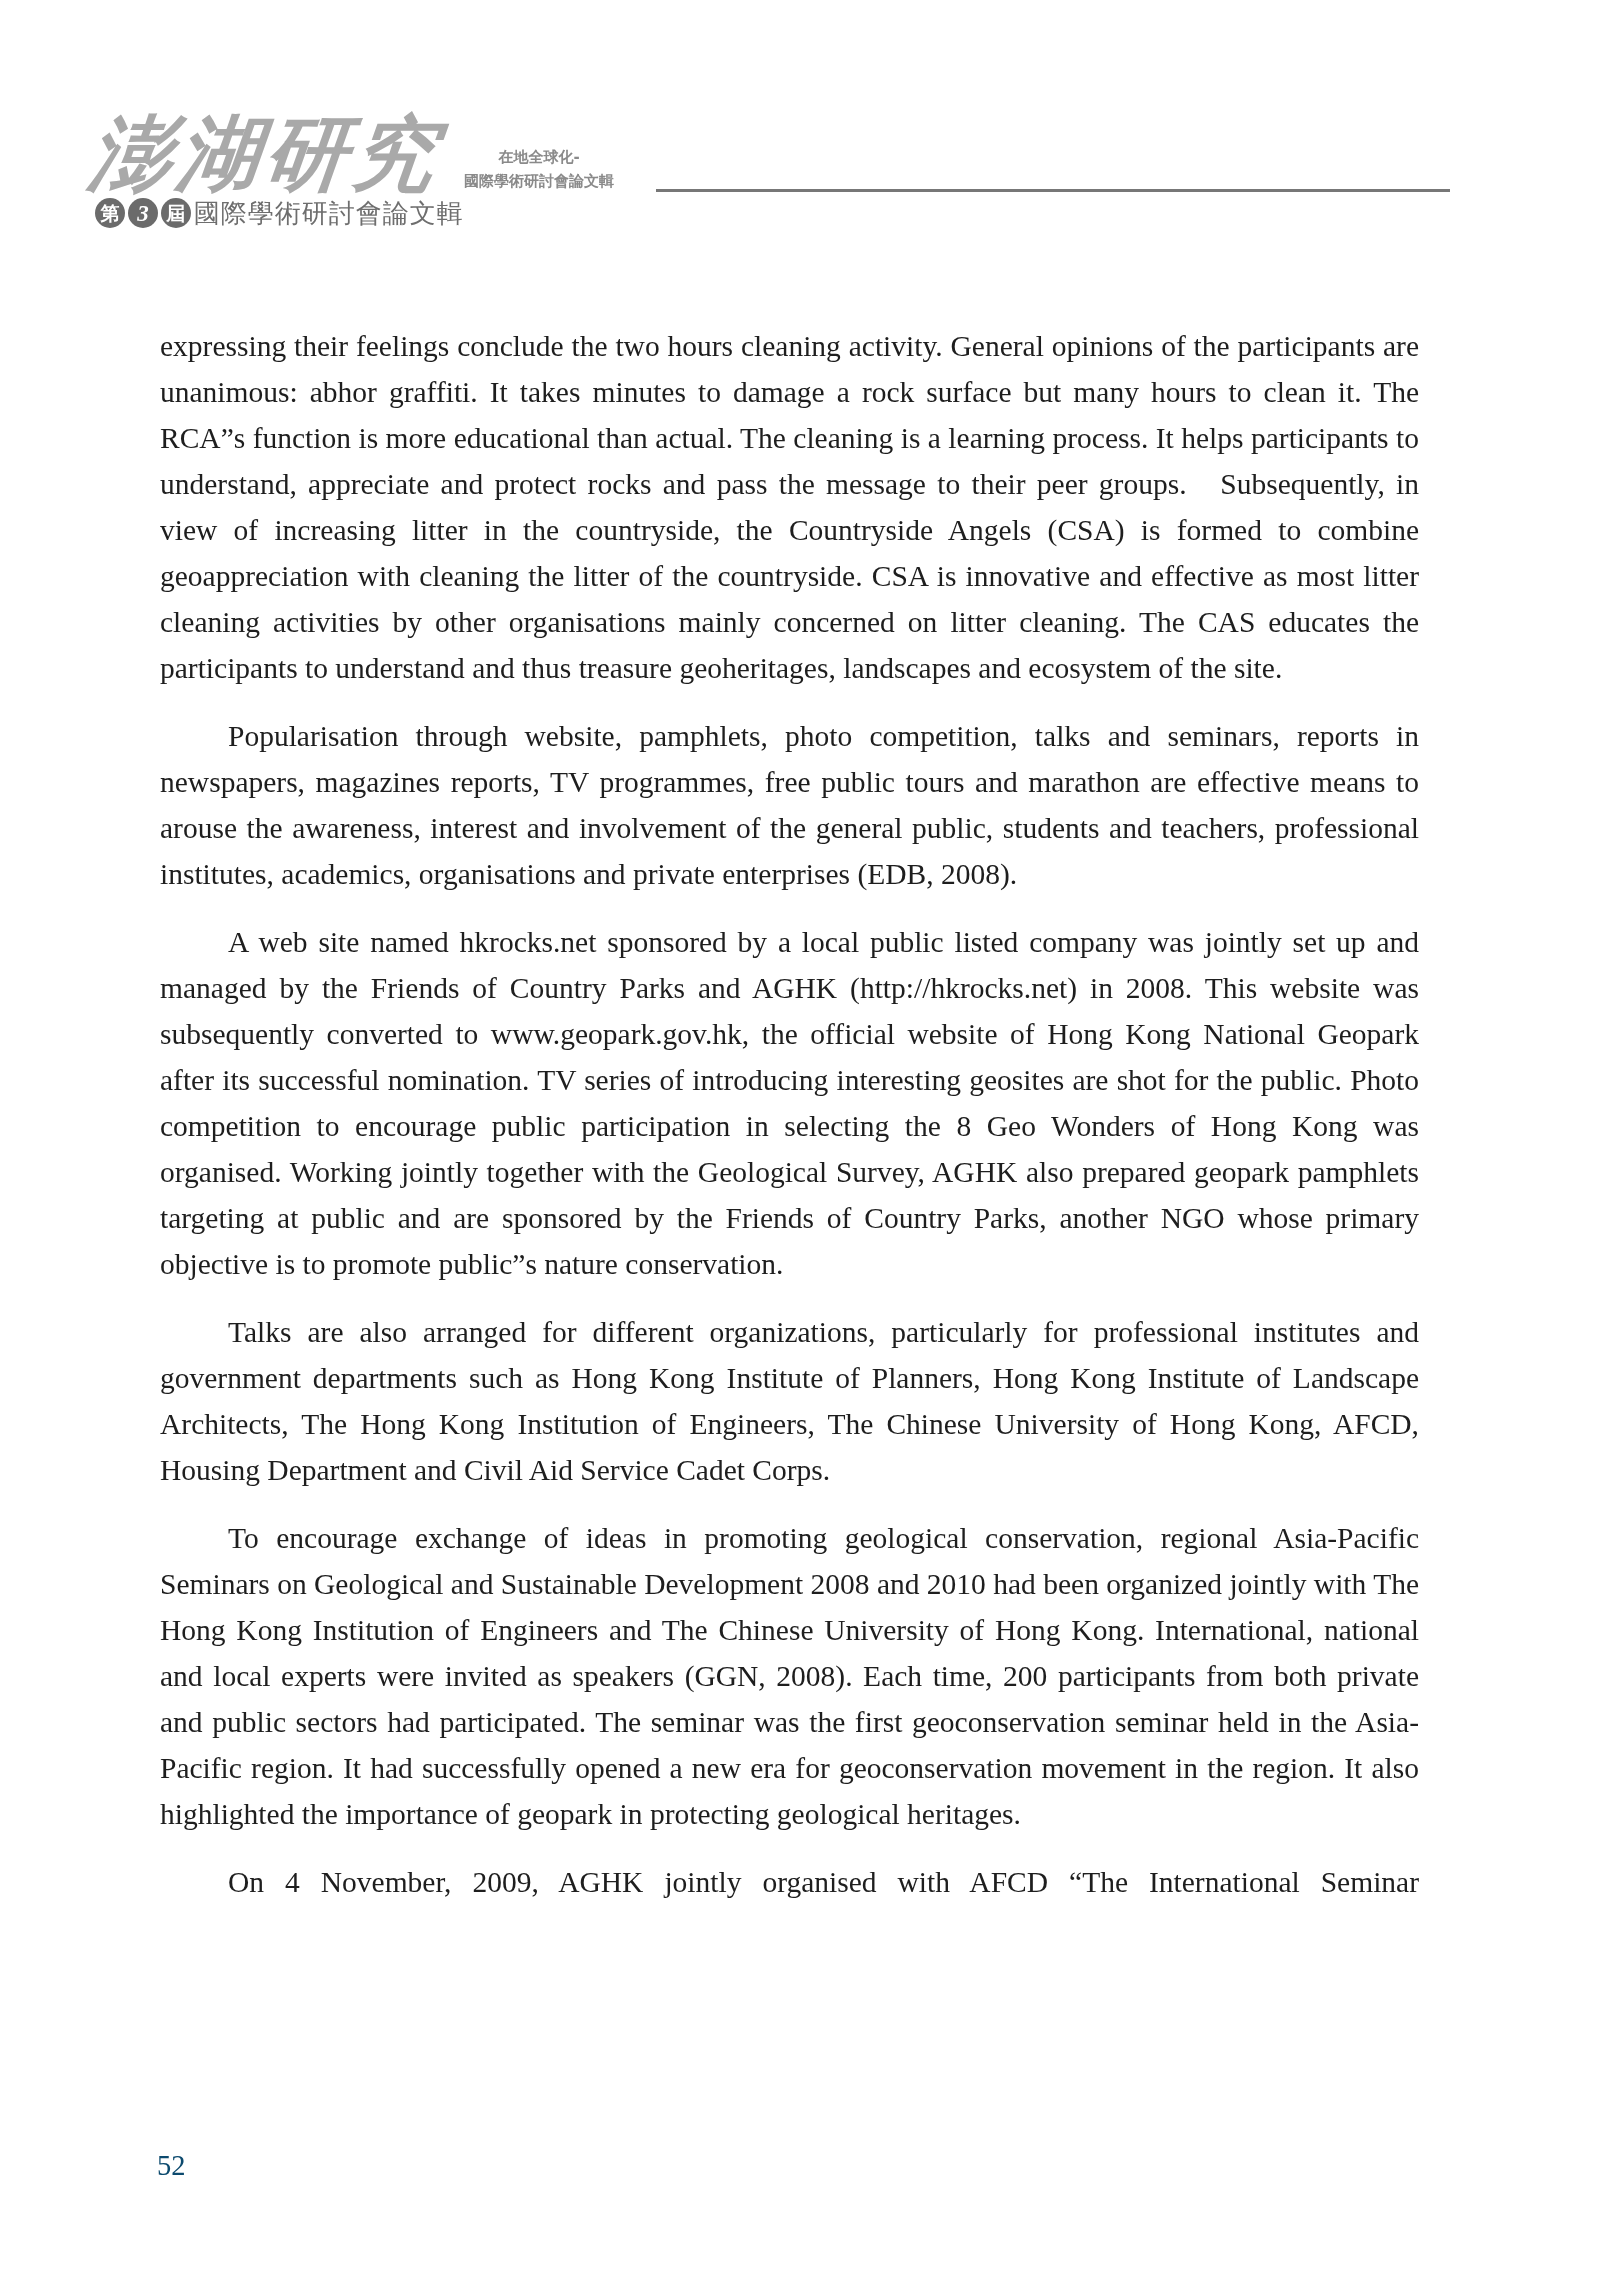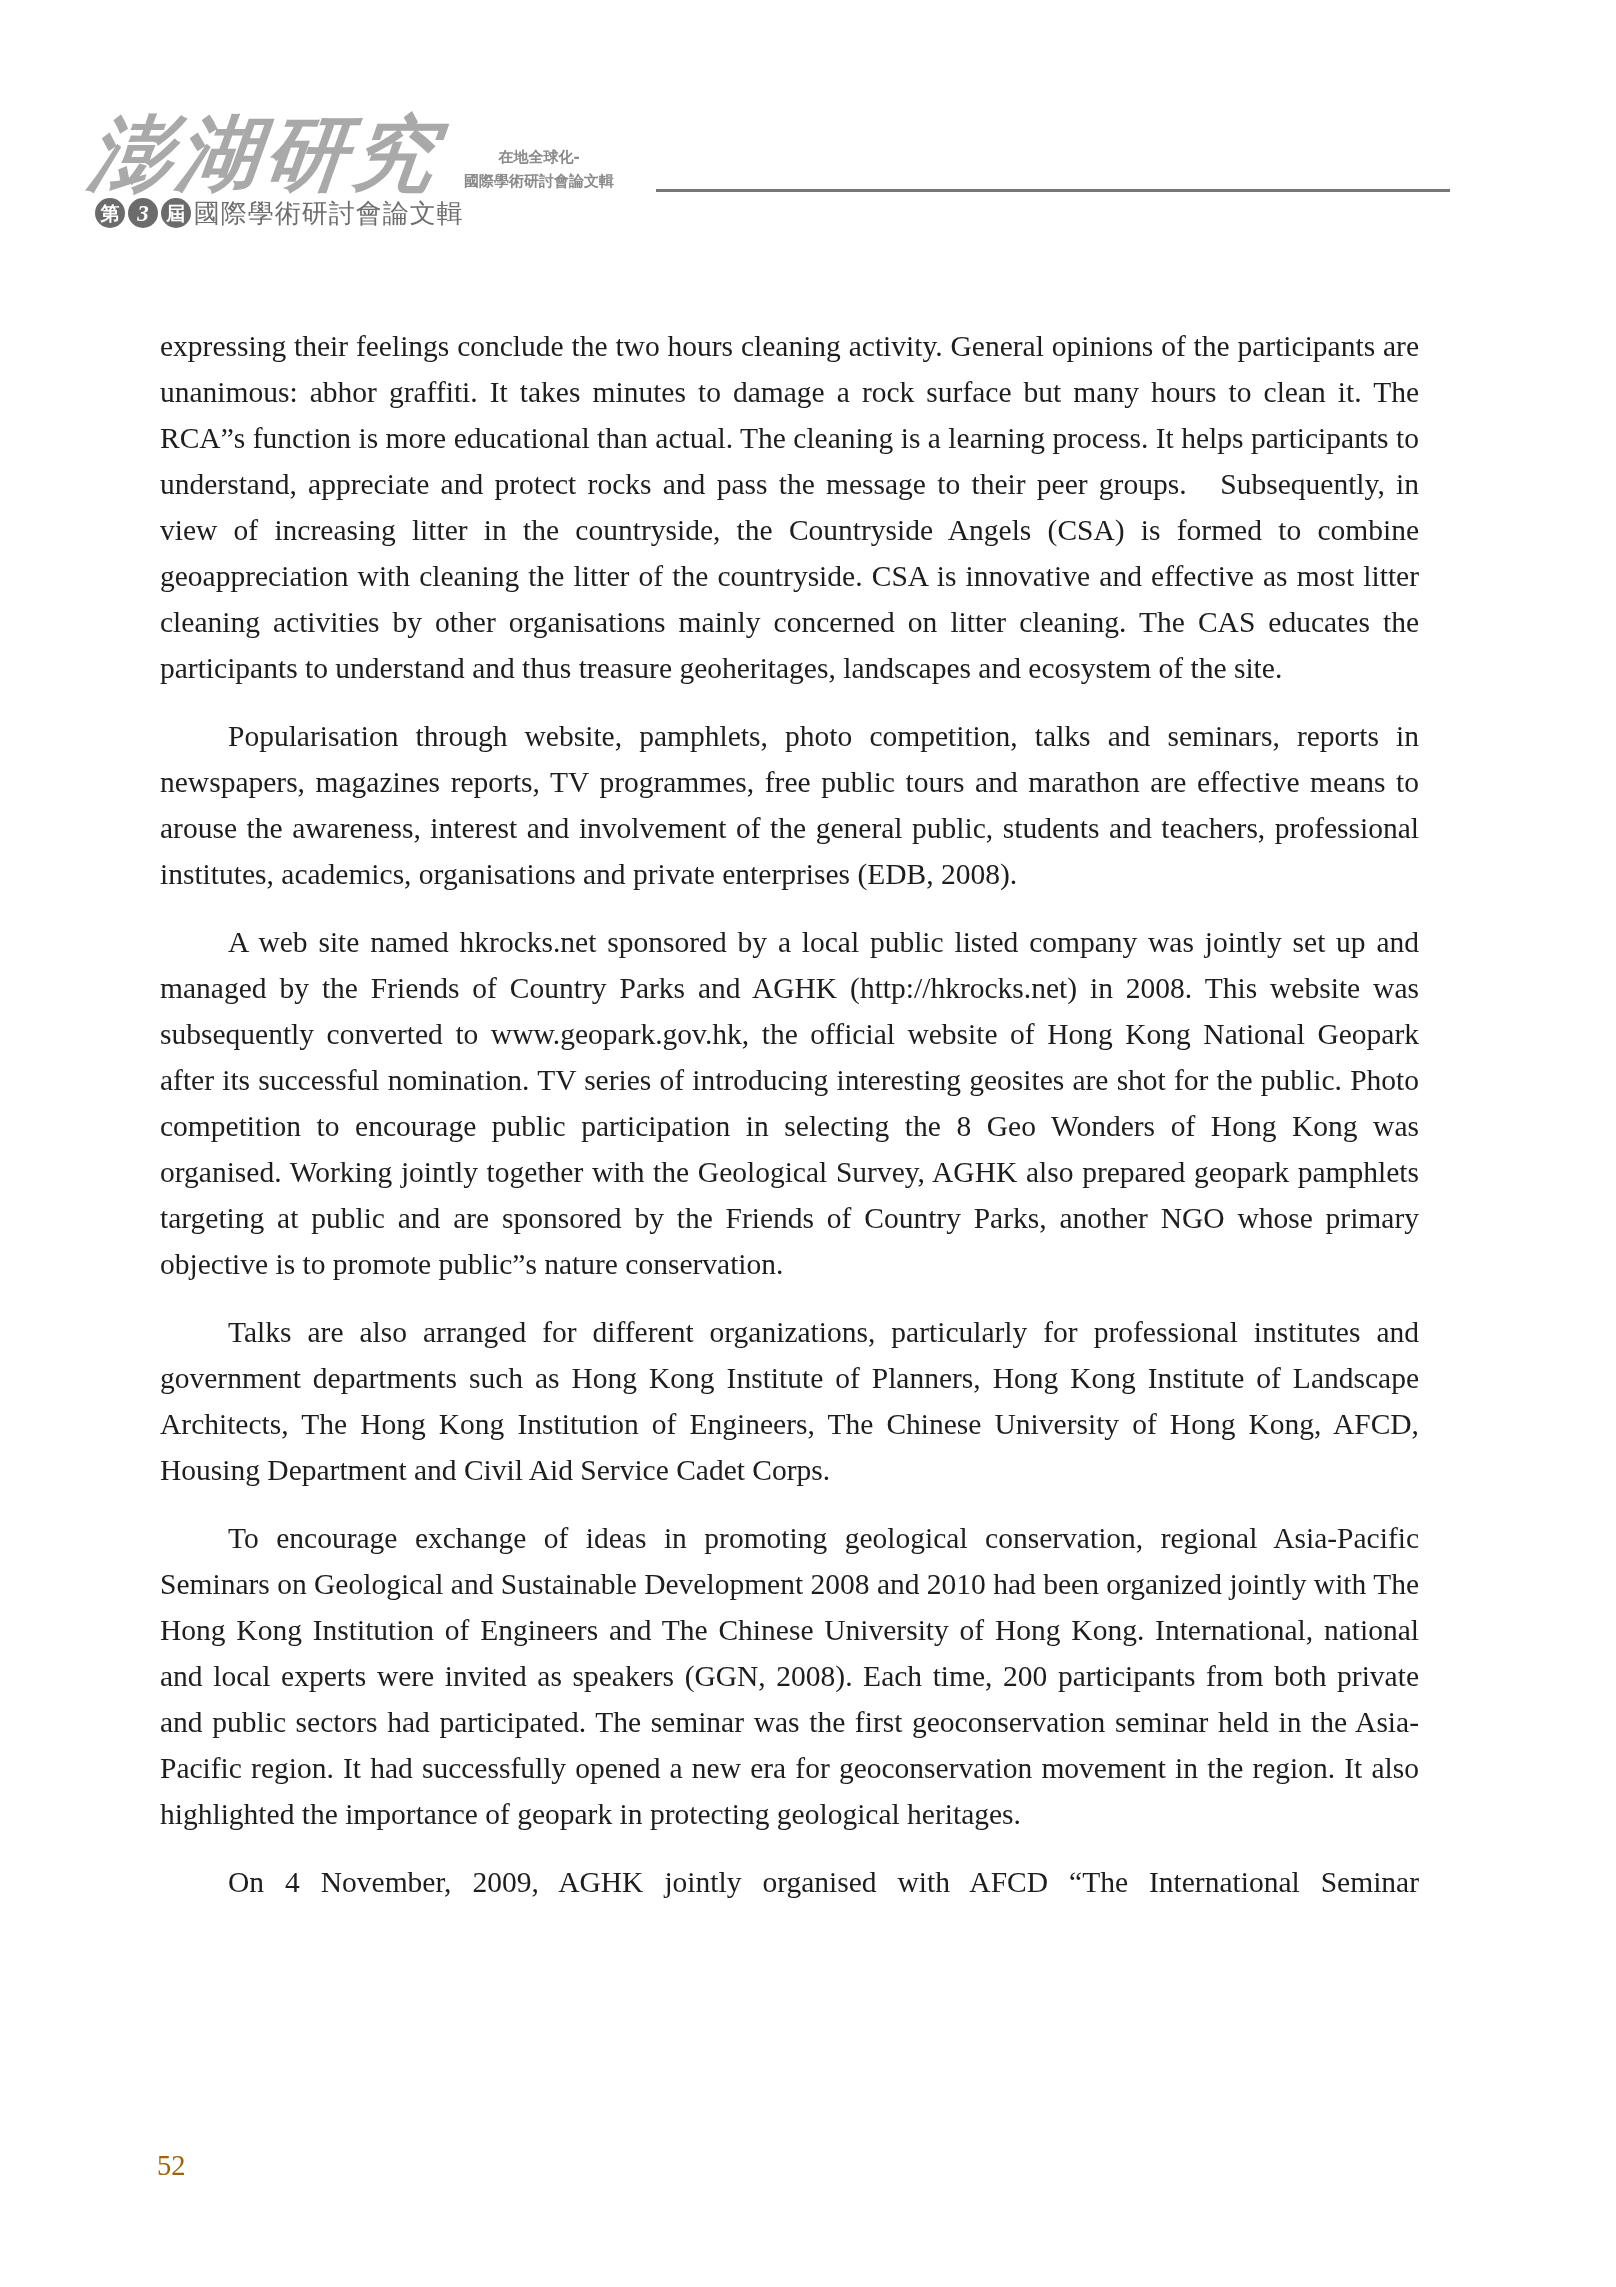--- a/index.html
+++ b/index.html
@@ -106,21 +106,21 @@
     }
     .body-text p.last-open {
       text-align-last: justify;
     }
     .page-number {
       position: absolute;
       left: 157px;
       top: 2150px;
       font-family: "Liberation Serif", serif;
       font-size: 28.5px;
-      color: #a16207;
+      color: #0c4a6e;
     }
   </style>
 </head>
 <body>
 
 <div class="page-header">
   <div class="logo-title">澎湖研究</div>
   <div class="logo-sub">
     <span class="edition-badge">第</span>
     <span class="edition-badge num">3</span>

